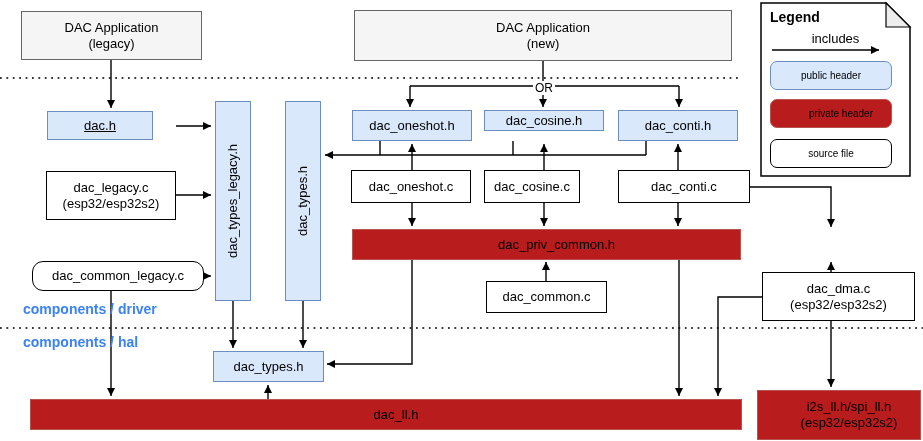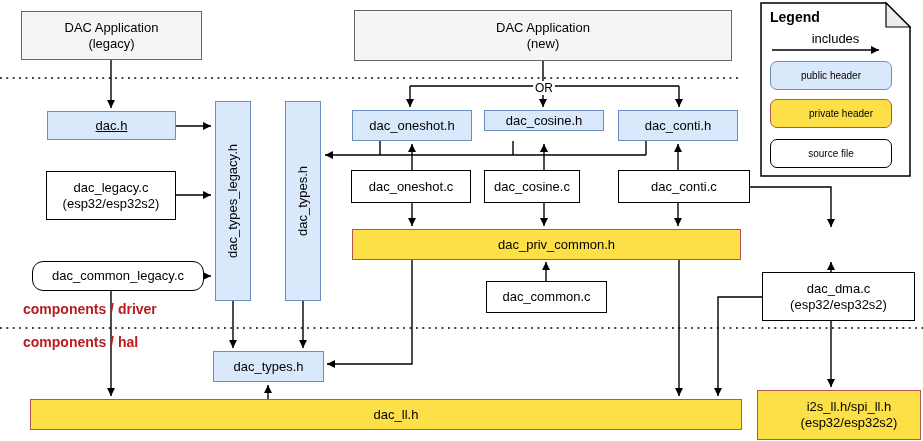--- a/index.html
+++ b/index.html
@@ -9,30 +9,30 @@
   }
   svg.layer{position:absolute;left:0;top:0;z-index:1;}
   .node{
     position:absolute;box-sizing:border-box;z-index:2;
     display:flex;align-items:center;justify-content:center;flex-direction:column;
     font-size:13px;line-height:16px;text-align:center;background:#fff;border:1px solid #000;
   }
   .node .l2{display:block;}
   .gray{background:#f5f5f5;border:1px solid #666666;}
   .blue{background:#dae8fc;border:1px solid #6c8ebf;}
-  .pink{background:#fde047;border:1px solid #b85450;padding-left:20px;}
+  .pink{background:#b91c1c;border:1px solid #b85450;padding-left:20px;}
   .white{background:#ffffff;border:1px solid #000000;}
   .vert span{
     position:absolute;left:50%;top:50%;
     transform:translate(-50%,-50%) rotate(-90deg);
     white-space:nowrap;font-size:13px;
   }
   .lbl{position:absolute;z-index:3;font-size:13px;}
   .or-lbl{background:#fff;padding:0 2px;font-size:12px;z-index:3;}
-  .layer-lbl{font-weight:bold;color:#b91c1c;font-size:14px;z-index:3;}
+  .layer-lbl{font-weight:bold;color:#3b82f6;font-size:14px;z-index:3;}
   .legend-title{font-weight:bold;font-size:14px;z-index:3;}
   .chip{
     position:absolute;box-sizing:border-box;z-index:2;border-radius:7px;
     display:flex;align-items:center;justify-content:center;font-size:10px;
   }
   .chip.blue{border:1px solid #6c8ebf;}
   .chip.pink{border:1px solid #b85450;}
   .chip.white{border:1px solid #000;}
 </style>
 </head>
@@ -107,21 +107,21 @@
   <div class="node gray" style="left:21px;top:11px;width:181px;height:49px;">
     <span>DAC Application</span>
     <span class="l2">(legacy)</span>
   </div>
   <div class="node gray" style="left:354px;top:10px;width:378px;height:51px;">
     <span>DAC Application</span>
     <span class="l2">(new)</span>
   </div>
   <div class="lbl or-lbl" style="left:533px;top:81px;">OR</div>
 
-  <div class="node blue" style="left:47px;top:111px;width:129px;height:29px;text-decoration:underline;">
+  <div class="node blue" style="left:47px;top:111px;width:106px;height:29px;text-decoration:underline;">
     <span>dac.h</span>
   </div>
   <div class="node white" style="left:46px;top:171px;width:130px;height:49px;">
     <span>dac_legacy.c</span>
     <span class="l2">(esp32/esp32s2)</span>
   </div>
   <div class="node white" style="left:32px;top:261px;width:172px;height:30px;border-radius:11px;">
     <span>dac_common_legacy.c</span>
   </div>
   <div class="node blue vert" style="left:215px;top:101px;width:36px;height:200px;">

